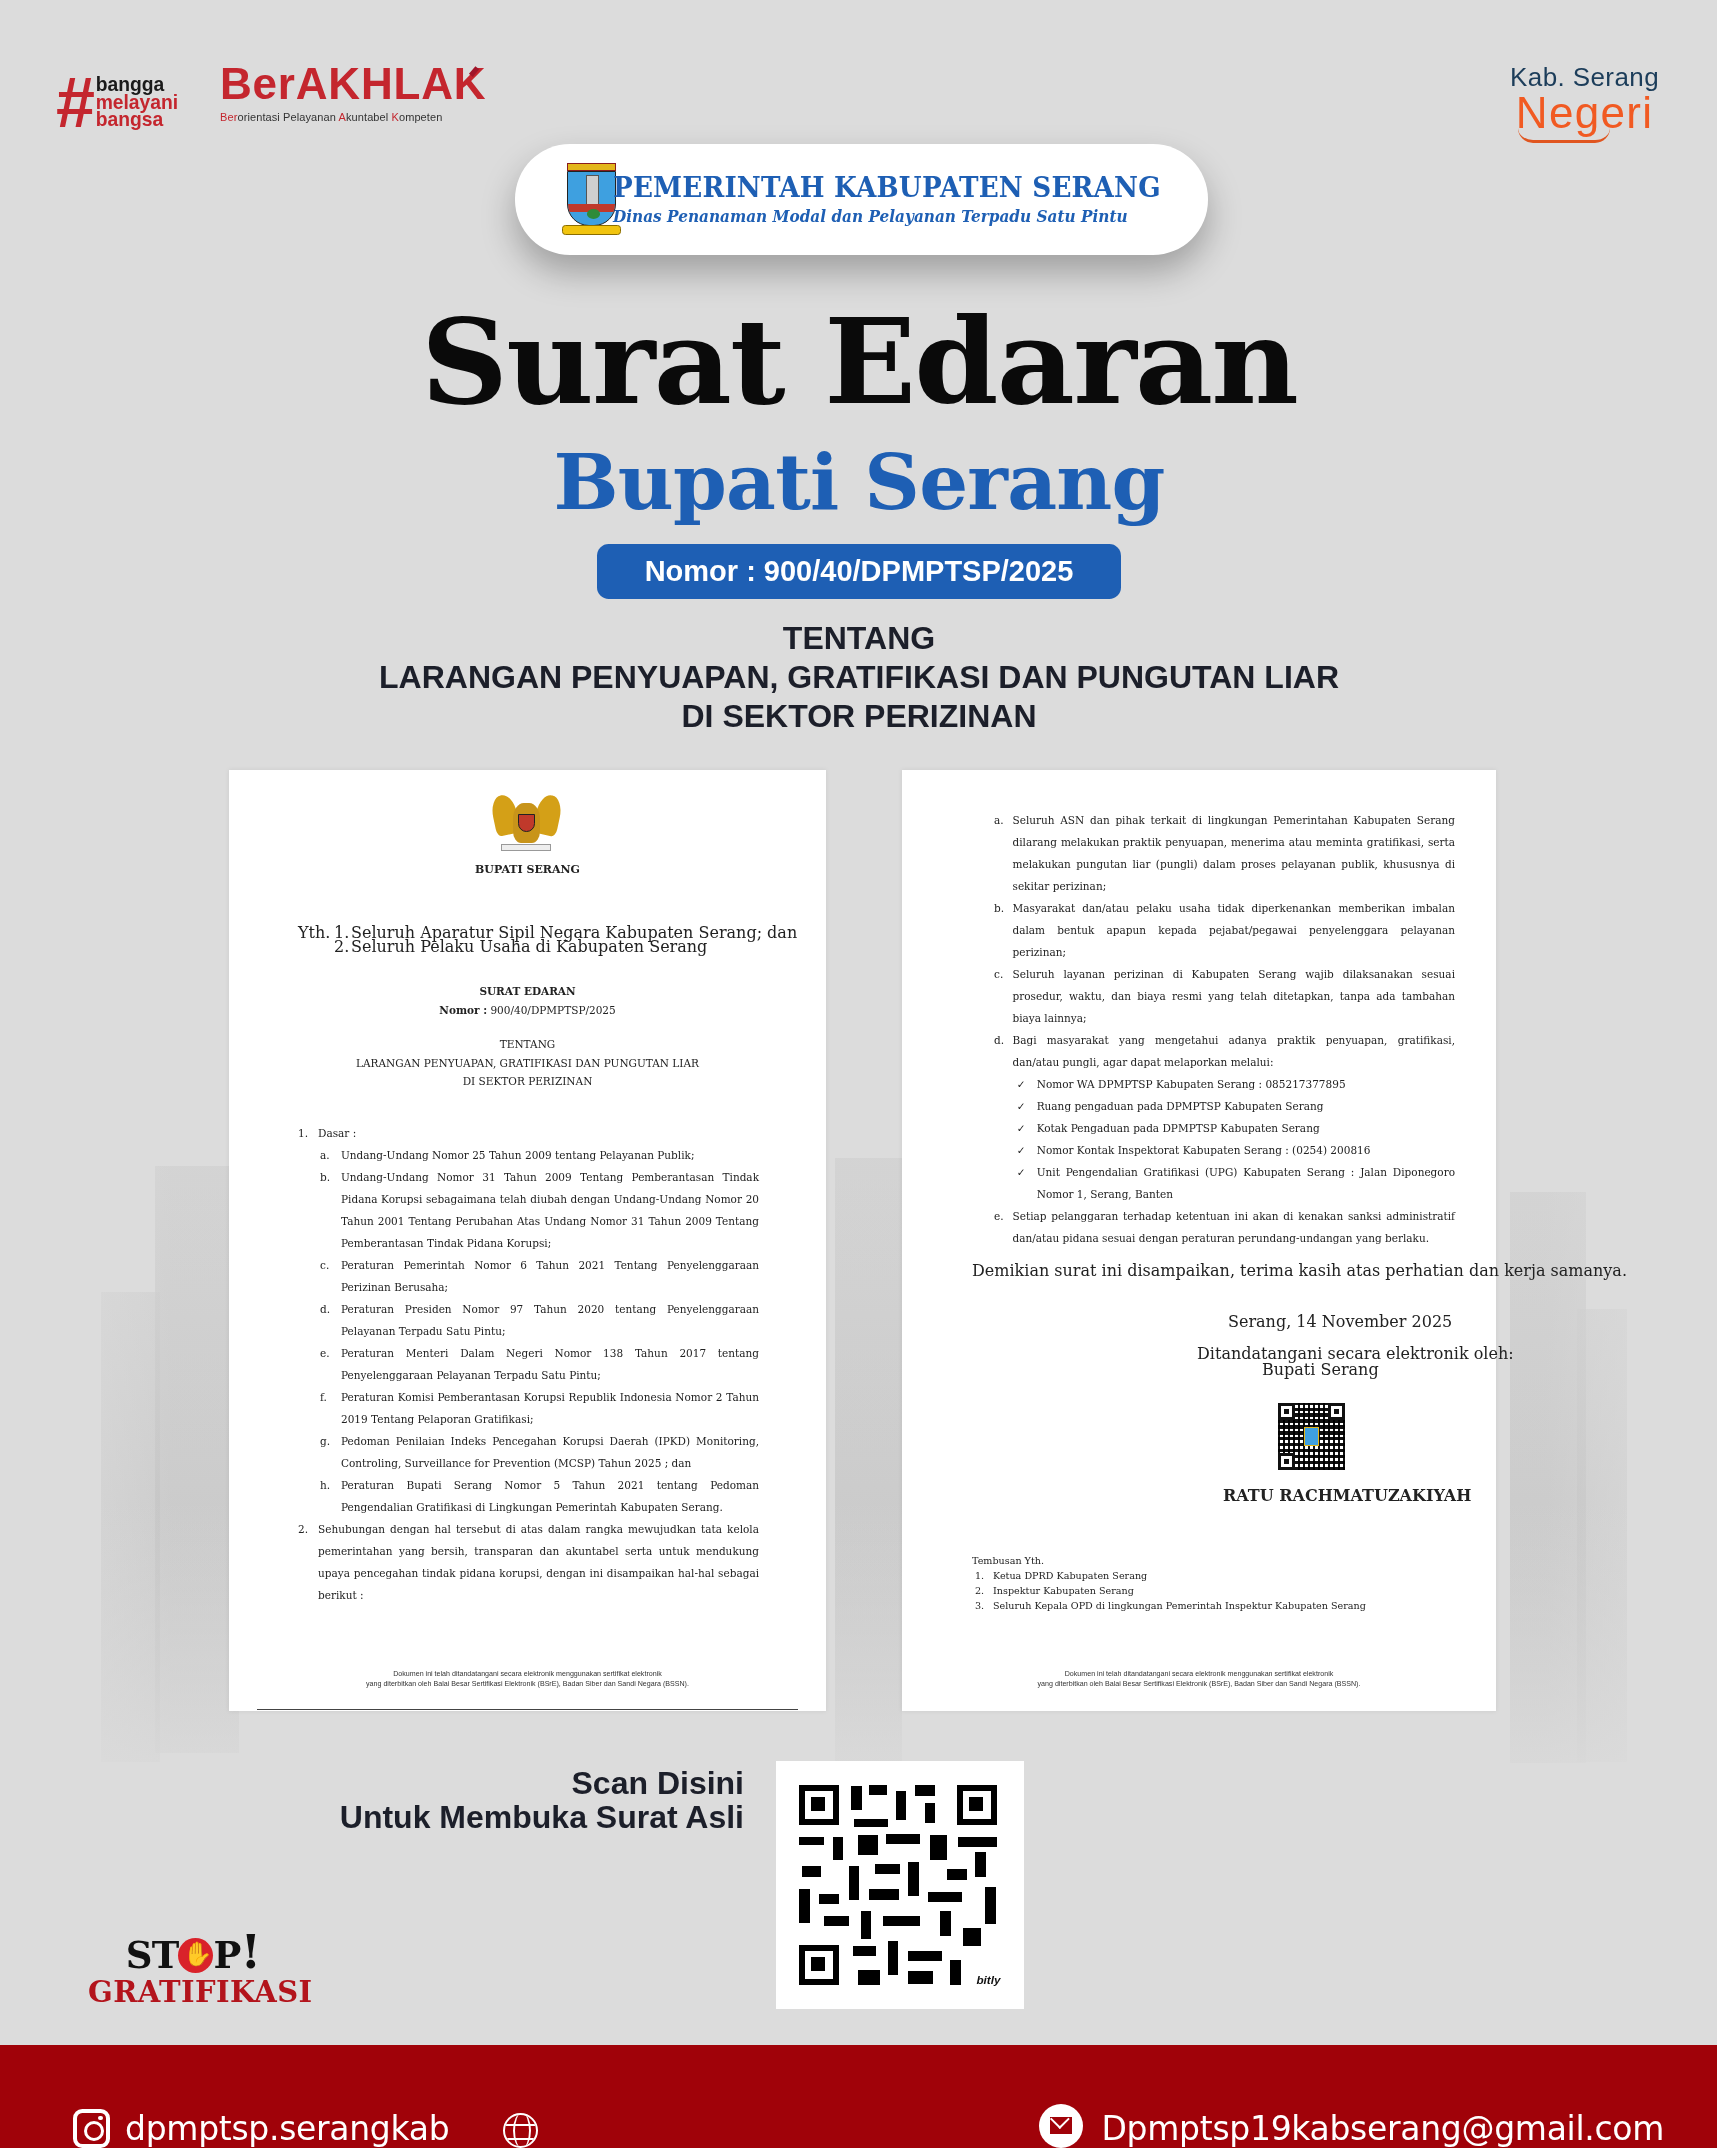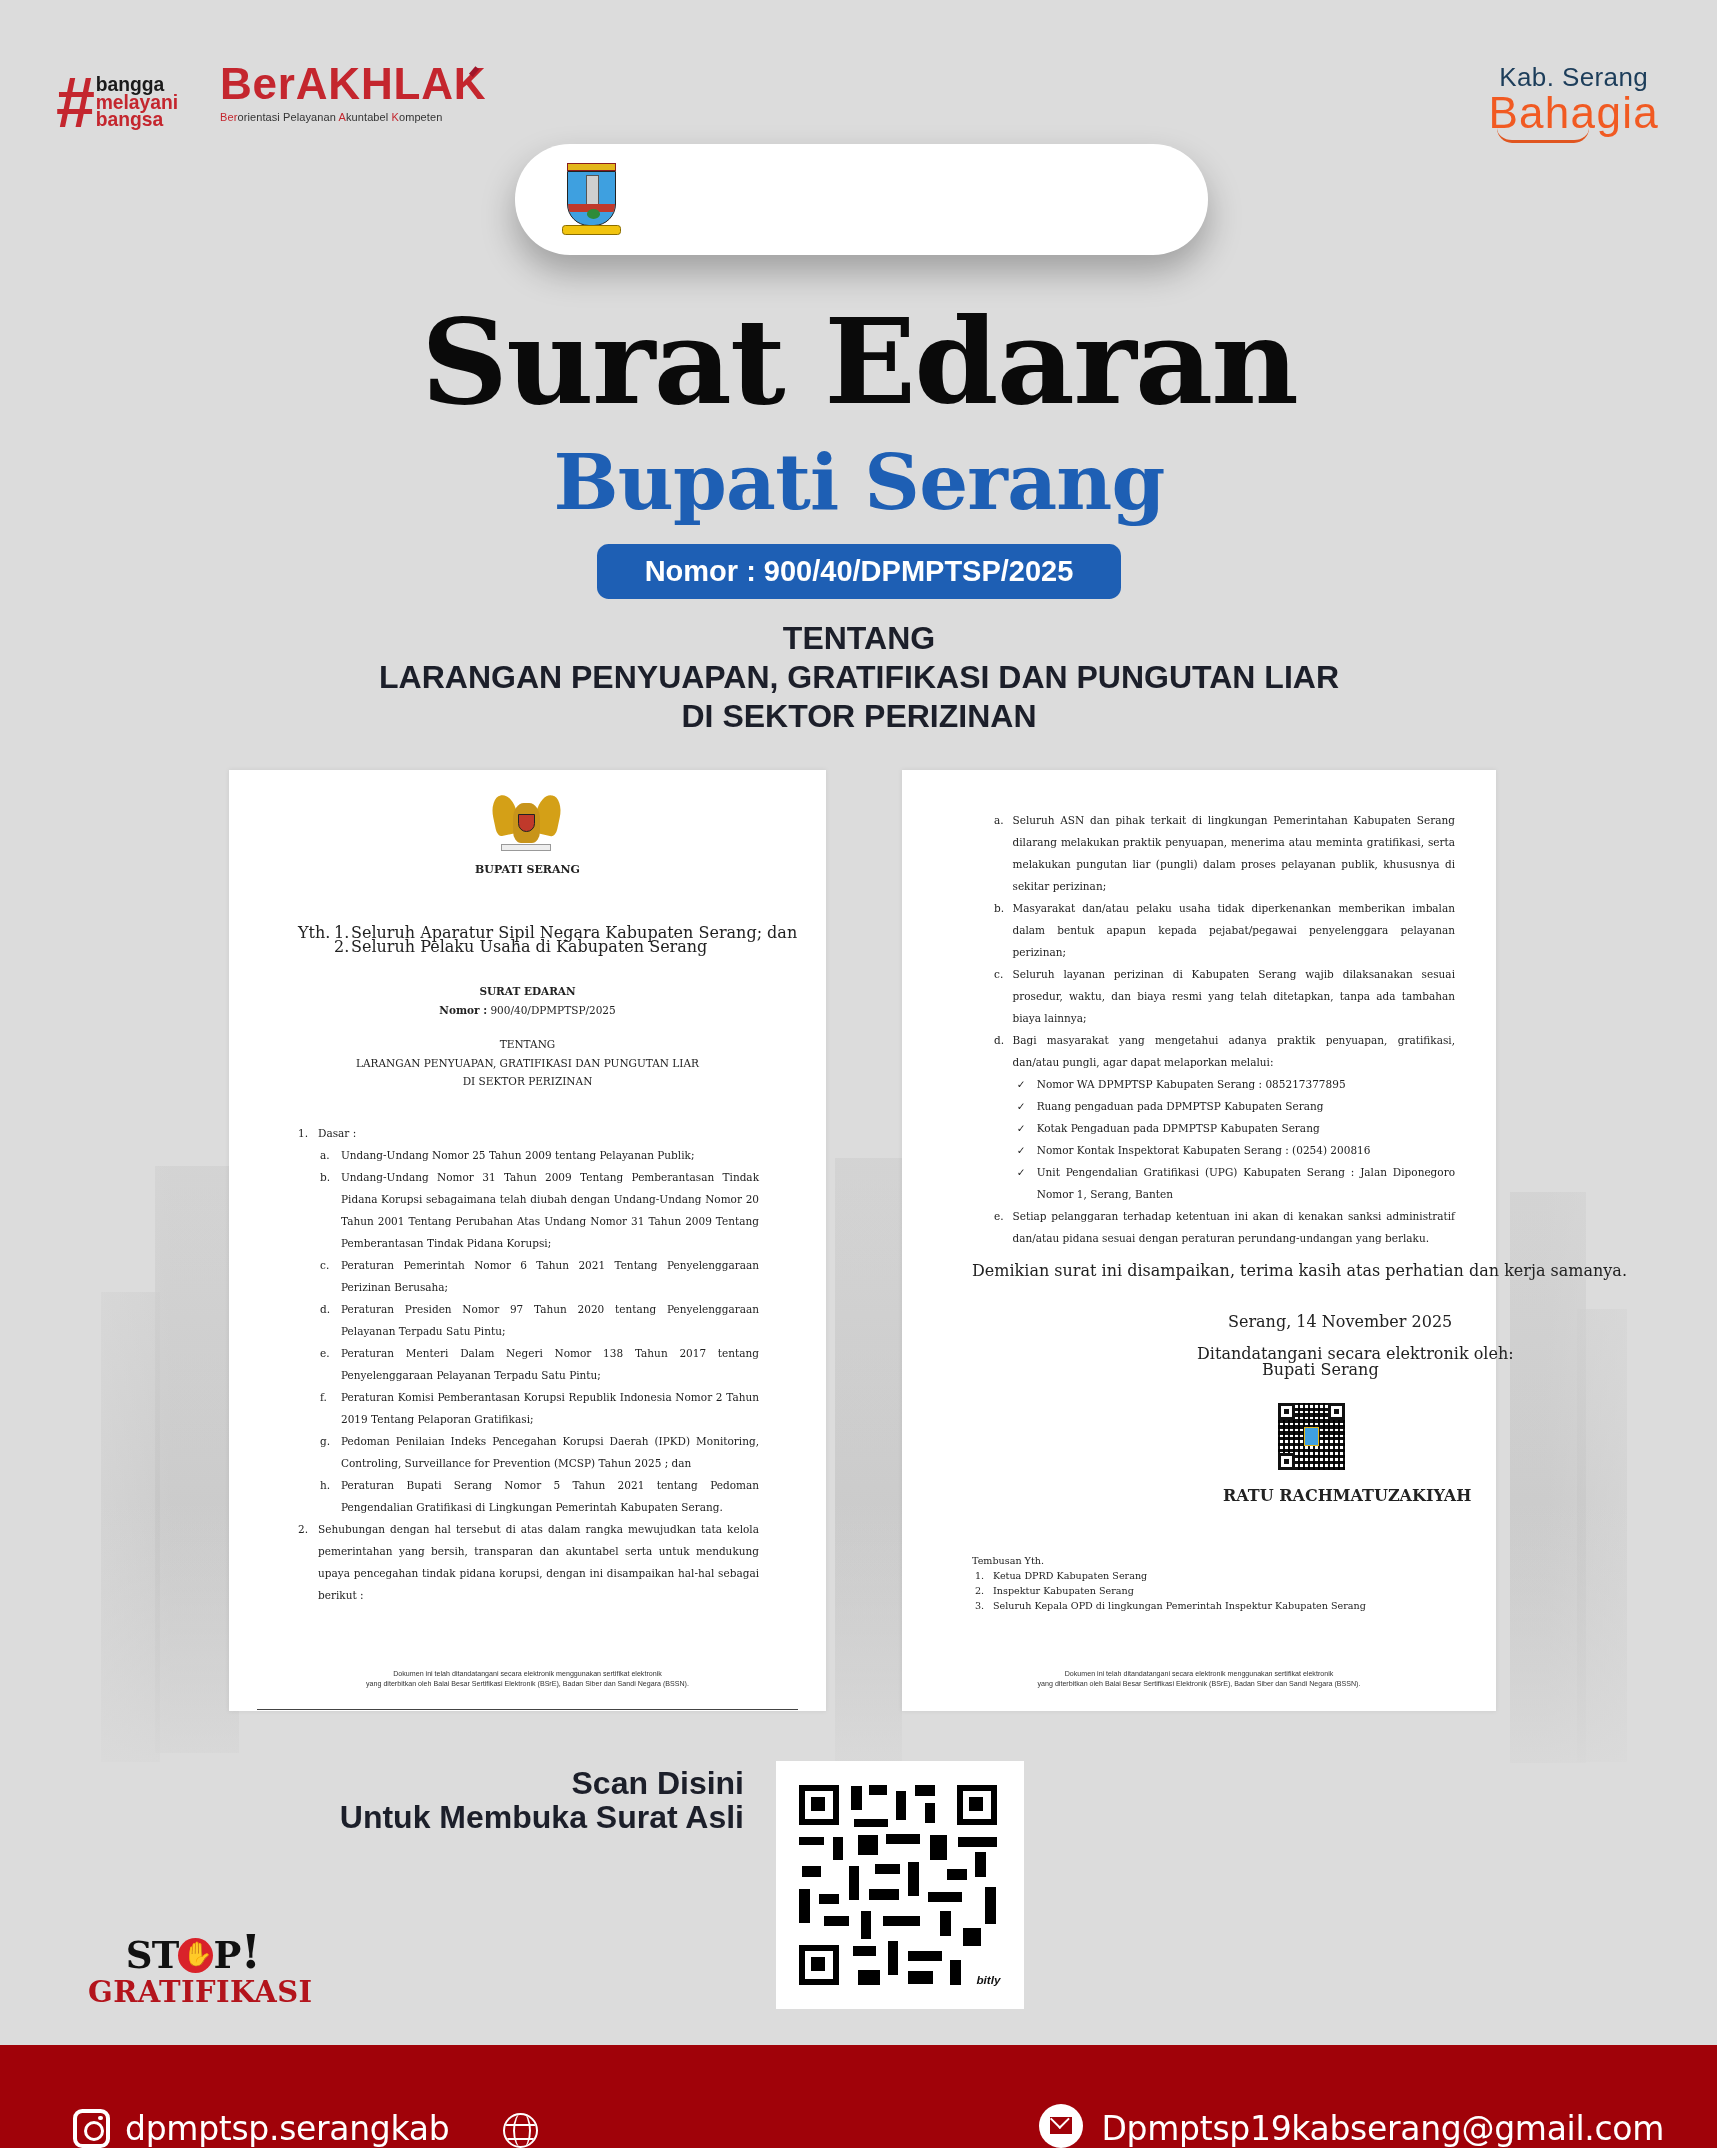--- a/index.html
+++ b/index.html
@@ -143,33 +143,37 @@
   </div>
 </div>
 
 <div class="logo-akhlak">
   <div class="akhlak-title"><span>BerAKHLAK</span><span class="tick"></span></div>
   <div class="akhlak-sub"><b>Ber</b><span>orientasi Pelayanan </span><b>A</b><span>kuntabel </span><b>K</b><span>ompeten</span></div>
 </div>
 
 <div class="logo-bahagia">
   <div class="bahagia-top">Kab. Serang</div>
-  <div class="bahagia-main">Bahagia</div>
+  <div class="bahagia-main">Negeri</div>
   <div class="smile"></div>
 </div>
 
 <div class="gov-pill">
   <div class="crest">
     <div class="top"></div>
     <div class="shield">
         <div class="tower"></div>
         <div class="wall"></div>
         <div class="tree"></div>
       </div>
     <div class="ribbon"></div>
+  </div>
+  <div class="gov-text">
+    <div class="gov-title">PEMERINTAH KABUPATEN SERANG</div>
+    <div class="gov-sub">Dinas Penanaman Modal dan Pelayanan Terpadu Satu Pintu</div>
   </div>
 </div>
 
 <div class="title-main">Surat Edaran</div>
 <div class="title-sub">Bupati Serang</div>
 <div class="nomor-badge">Nomor : 900/40/DPMPTSP/2025</div>
 <div class="about">
   <div>TENTANG</div>
   <div>LARANGAN PENYUAPAN, GRATIFIKASI DAN PUNGUTAN LIAR</div>
   <div>DI SEKTOR PERIZINAN</div>

